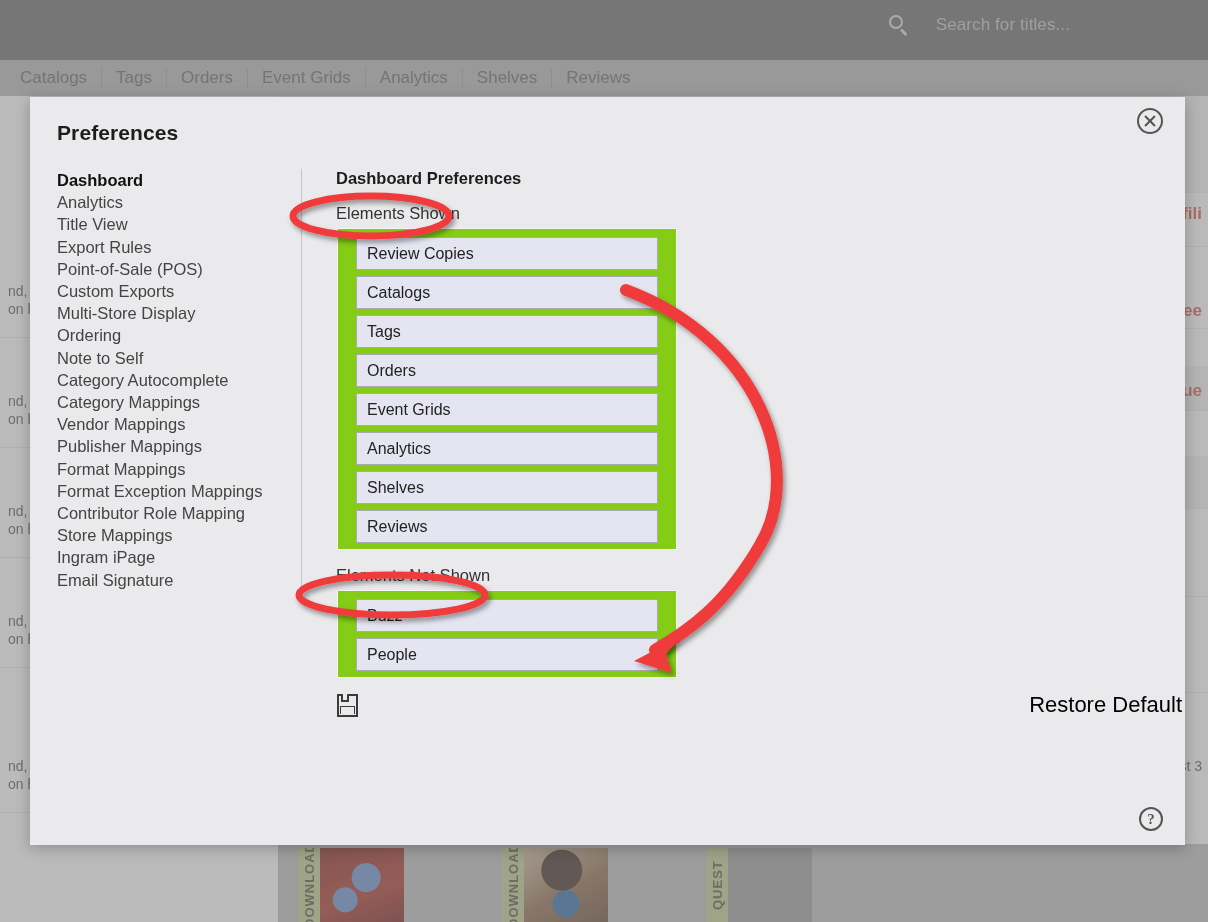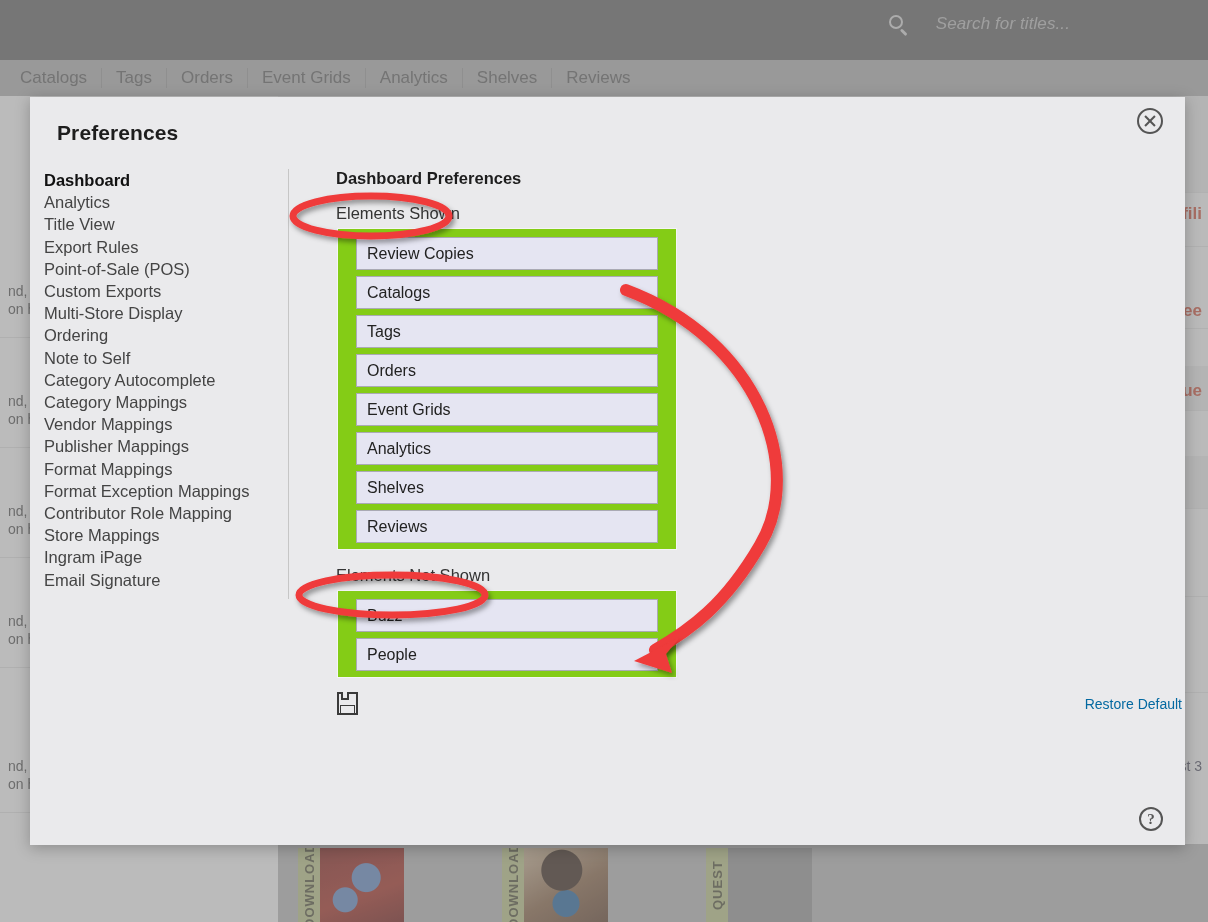--- a/index.html
+++ b/index.html
@@ -14,21 +14,21 @@
   #app-background {
     position: absolute; inset: 0;
     background: #ffffff;
   }
   #top-bar {
     position: absolute; left: 0; top: 0; width: 1208px; height: 60px;
     background: #6e6e6e;
   }
   #search-wrap {
     position: absolute; right: 138px; top: 14px;
-    display: flex; align-items: flex-start; gap: 26px; font-style: italic;
+    display: flex; align-items: center; gap: 26px;
   }
   #search-icon { width: 22px; height: 22px; position: relative; display: block; }
   #search-icon .ring {
     position: absolute; left: 1px; top: 1px; width: 14px; height: 14px;
     border: 2.6px solid #cfcfcf; border-radius: 50%;
   }
   #search-icon .handle {
     position: absolute; left: 13px; top: 14px; width: 8px; height: 2.6px;
     background: #cfcfcf; transform: rotate(45deg); transform-origin: left center;
     border-radius: 2px;
@@ -151,21 +151,21 @@
   .xmark.a { transform: rotate(45deg); }
   .xmark.b { transform: rotate(-45deg); }
 
   #modal-title {
     position: absolute; left: 27px; top: 24px;
     font-size: 21px; font-weight: bold; color: #1d1d1d; letter-spacing: .1px;
   }
 
   
   #pref-sidebar {
-    position: absolute; left: 14px; top: 72px; width: 245px; height: 430px;
+    position: absolute; left: 27px; top: 72px; width: 245px; height: 430px;
     border-right: 1px solid #c6c6c6;
   }
   .side-item {
     font-size: 16.5px; color: #444; line-height: 22.2px; white-space: nowrap;
     cursor: pointer;
   }
   .side-item.active { font-weight: bold; color: #111; }
 
   
   #pref-main {
@@ -206,21 +206,21 @@
   #save-icon .shutter {
     position: absolute; left: 4px; top: 0px; width: 8px; height: 8px;
     border: 2.2px solid #3a3a3a; border-top: none;
     background: #eaeaec;
   }
   #save-icon .label-plate {
     position: absolute; left: 3px; bottom: 2.4px; right: 3px; height: 8px;
     background: #eaeaec; border: 1.6px solid #3a3a3a; border-bottom: none;
   }
   #restore-default {
-    font-size: 14px; color: #0369a1; cursor: pointer;
+    font-size: 22px; color: #000000; cursor: pointer;
   }
 
   
   #annotations {
     position: absolute; inset: 0; pointer-events: none;
   }
 </style>
 </head>
 <body>
 

